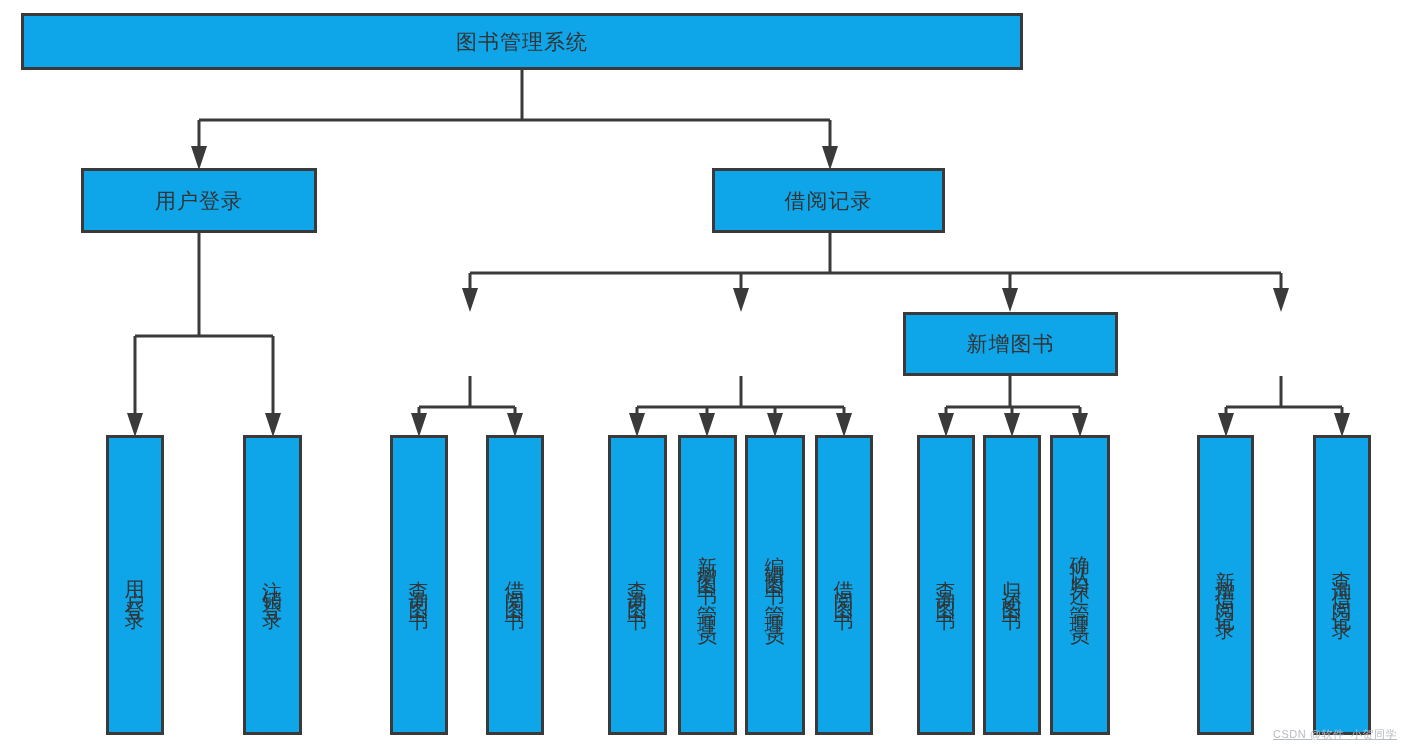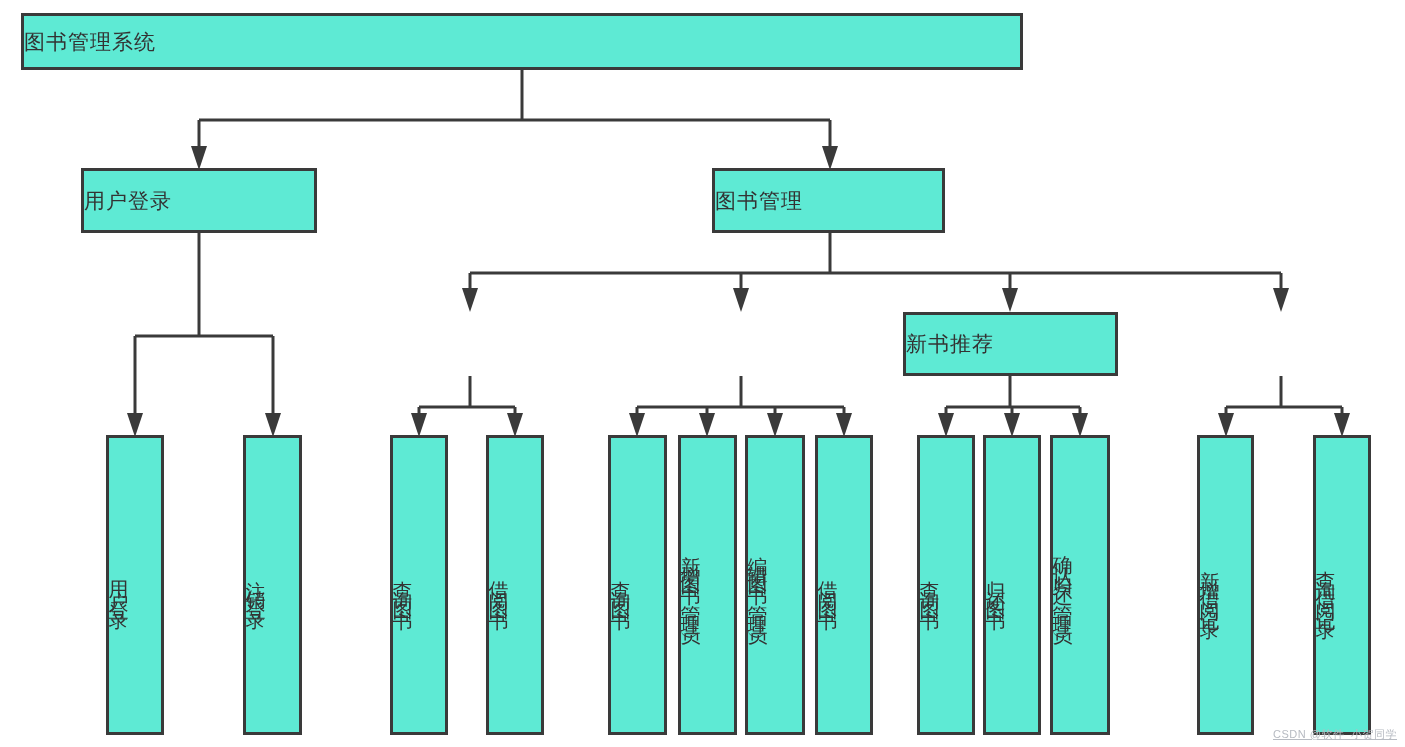--- a/index.html
+++ b/index.html
@@ -3,22 +3,22 @@
 <meta charset="utf-8">
 <style>
   html,body { margin:0; padding:0; background:#ffffff; }
   .canvas {
     position:relative; width:1405px; height:747px; background:var(--bg,#fff);
     font-family:"Liberation Sans","DejaVu Sans",sans-serif; overflow:hidden;
   }
   .connectors { position:absolute; left:0; top:0; z-index:1; }
   .box {
     position:absolute; box-sizing:border-box; z-index:2;
-    border:3px solid var(--line,#3a3a3a); background:#5eead4;
-    display:flex; align-items:center; 
+    border:3px solid var(--line,#3a3a3a); background:#0ea5e9;
+    display:flex; align-items:center; justify-content:center;
     color:var(--text,#333);
   }
   .hbox { font-size:21px; letter-spacing:1px; white-space:nowrap; }
   .vbox { font-size:20px; }
   .vtext {
     writing-mode:vertical-rl; text-orientation:mixed;
     letter-spacing:10px; line-height:1;
   }
   
   .n-root   { left:21px;  top:13px;  width:1002px; height:57px; }
@@ -128,25 +128,25 @@
   </svg>
 
   <div class="box hbox n-root">
     <span>图书管理系统</span>
   </div>
 
   <div class="box hbox n-l2a">
     <span>用户登录</span>
   </div>
   <div class="box hbox n-l2b">
-    <span>图书管理</span>
+    <span>借阅记录</span>
   </div>
 
   <div class="box hbox n-l3 n-l3c">
-    <span>新书推荐</span>
+    <span>新增图书</span>
   </div>
 
   <div class="box vbox leaf lf1">
     <span class="vtext">用户登录</span>
   </div>
   <div class="box vbox leaf lf2">
     <span class="vtext">注销登录</span>
   </div>
   <div class="box vbox leaf lf3">
     <span class="vtext">查询图书</span>

